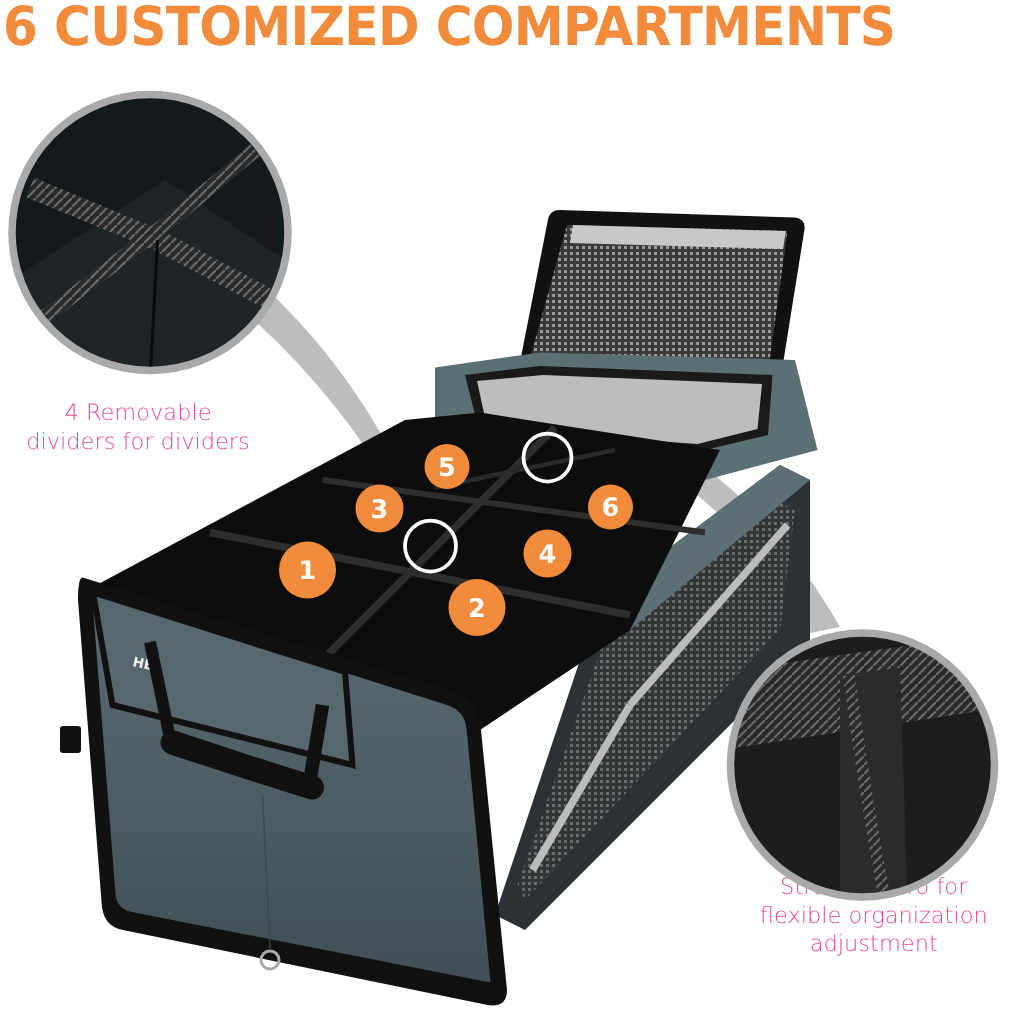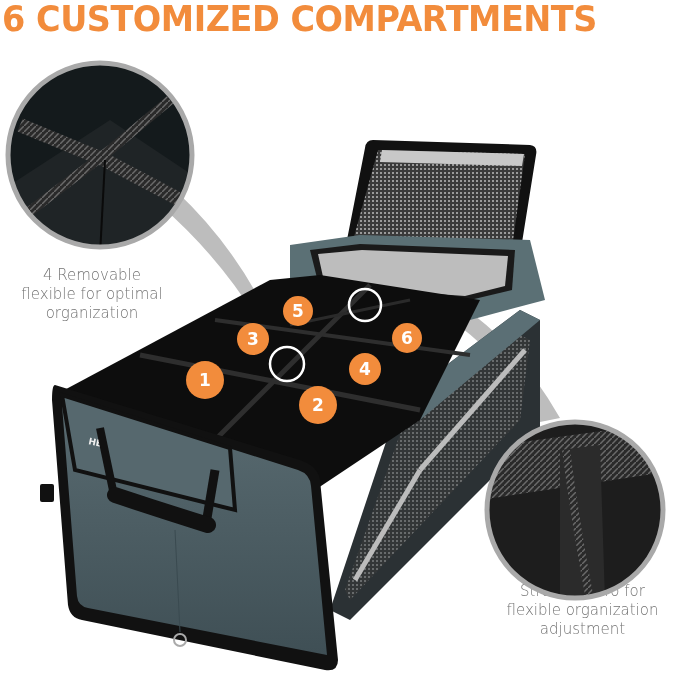--- a/index.html
+++ b/index.html
@@ -4,37 +4,36 @@
 <style>
   html, body { margin: 0; padding: 0; background: #ffffff; }
   body { width: 679px; height: 675px; position: relative; overflow: hidden; font-family: "Liberation Sans", sans-serif; }
   .title {
     position: absolute; left: 2px; top: -2px; width: 679px;
     font-family: "DejaVu Sans", sans-serif; font-weight: bold;
     font-size: 36px; letter-spacing: -0.5px; color: #f28c3c; white-space: nowrap;
     transform: scaleX(0.93); transform-origin: left top;
   }
   .caption {
-    position: absolute; text-align: center; color: #737373;
+    position: absolute; text-align: center; color: #ec4899;
     font-family: "DejaVu Sans", sans-serif; font-weight: 300; font-size: 15px; line-height: 19px;
   }
   .cap-left { left: 2px; top: 266px; width: 180px; }
   .cap-right { left: 486px; top: 582px; width: 193px; }
   svg { position: absolute; left: 0; top: 0; }
   .badge-num { font-family: "DejaVu Sans", sans-serif; font-weight: bold; font-size: 17px; fill: #fff; }
 </style>
 </head>
 <body>
 
 <div class="title">6 CUSTOMIZED COMPARTMENTS</div>
 
 <div class="caption cap-left">
   <div>4 Removable</div>
-  <div>flexible for optimal</div>
-  <div>organization</div>
+  <div>dividers for dividers</div>
 </div>
 
 <div class="caption cap-right">
   <div>Strong Velcro for</div>
   <div>flexible organization</div>
   <div>adjustment</div>
 </div>
 
 <svg width="679" height="675" viewBox="0 0 679 675">
   <defs>

